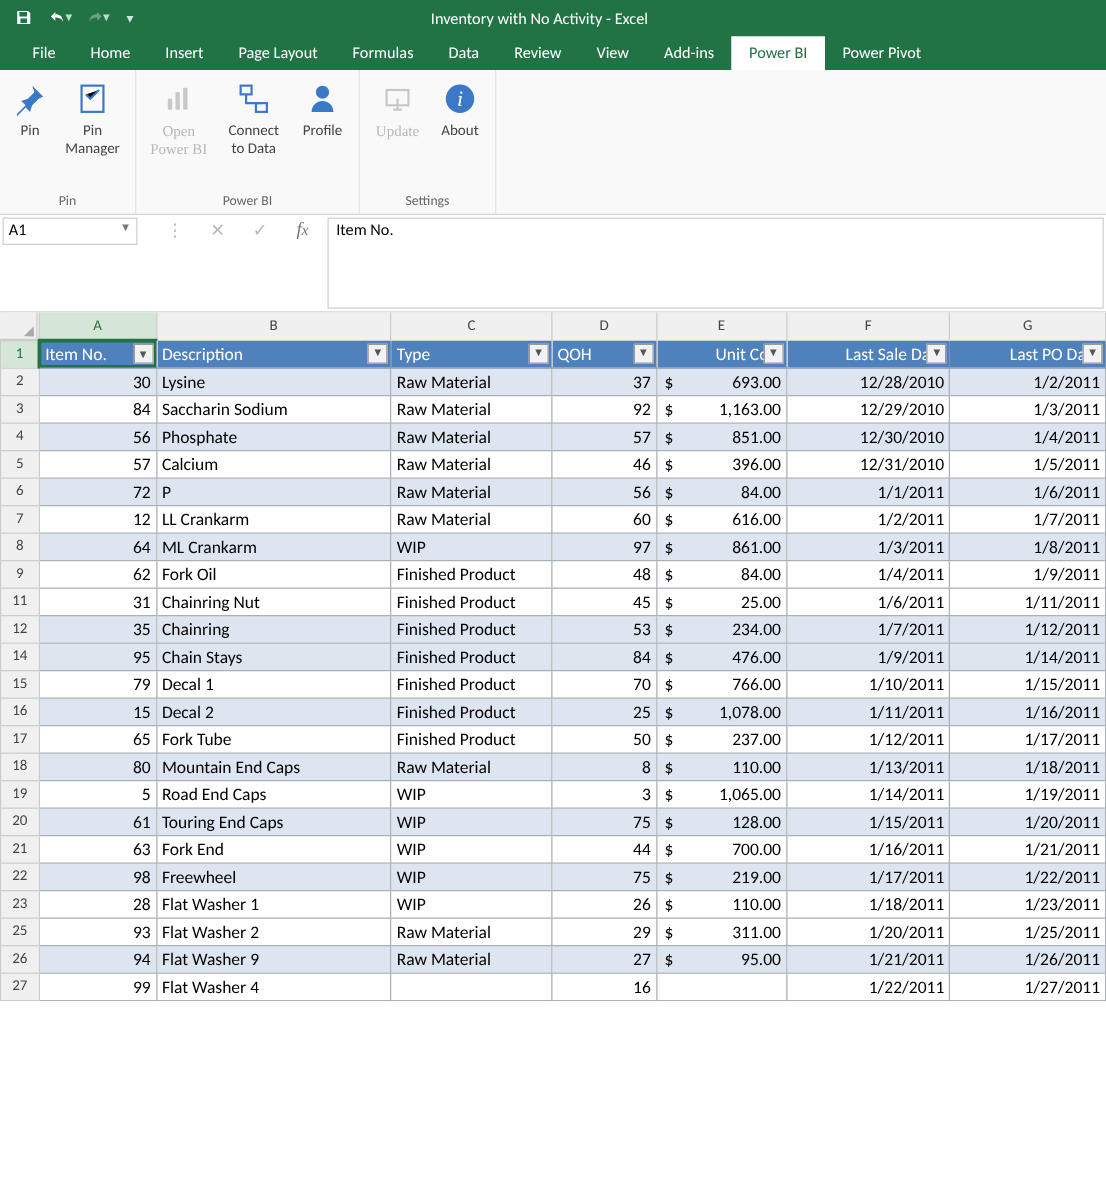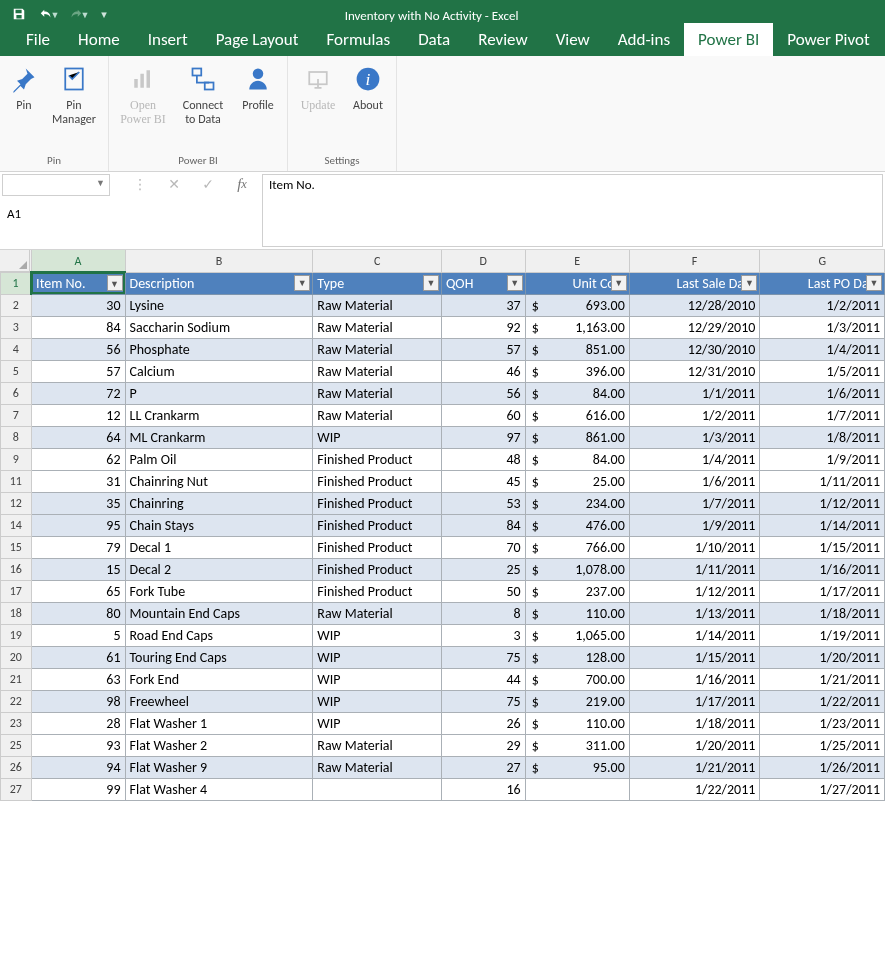--- a/index.html
+++ b/index.html
@@ -9,37 +9,37 @@
   .titlebar { background: #217346; height: 28px; display: flex; align-items: center; color: #fff; }
   .qat { display: flex; align-items: center; padding: 0 6px; gap: 4px; }
   .qat-btn { width: 26px; height: 24px; display: flex; align-items: center; justify-content: center; color: #fff; }
   .qat-btn svg { width: 14px; height: 14px; fill: #fff; }
   .qat-btn.disabled svg { fill: #6aa583; }
   .qat-dd { font-size: 9px; margin-left: -2px; color: #bcdccf; }
   .title-text { flex: 1; text-align: center; font-size: 13px; color: #fff; padding-top: 2px; }
 
   
   .ribbon-tabs { background: #217346; display: flex; align-items: flex-end; height: 28px; padding-left: 12px; }
-  .rtab { color: #fff; padding: 6px 14px 6px; font-size: 17px; cursor: pointer; text-align: center; }
+  .rtab { color: #fff; padding: 6px 14px 6px; font-size: 13px; cursor: pointer; text-align: center; }
   .rtab.active { background: #fff; color: #217346; }
 
   
   .ribbon { background: #f9f9f9; border-bottom: 1px solid #d4d4d4; height: 116px; display: flex; }
   .rgroup { display: flex; flex-direction: column; align-items: center; border-right: 1px solid #e4e4e4; padding: 4px 4px 0; }
   .rgroup-items { display: flex; flex: 1; align-items: flex-start; }
   .rgroup-label { font-size: 11px; color: #666; padding: 2px 0 4px; }
   .rbtn { display: flex; flex-direction: column; align-items: center; justify-content: flex-start; padding: 2px 6px; width: 60px; text-align: center; font-size: 12px; color: #444; line-height: 1.2; }
   .rbtn.disabled { color: #b8b8b8; font-family: Liberation Serif, serif; }
   .rbtn .ricon { width: 32px; height: 34px; display: flex; align-items: center; justify-content: center; margin-bottom: 2px; }
   .rbtn .ricon svg { width: 28px; height: 28px; }
 
   
   .fbar { display: flex; align-items: stretch; height: 78px; border-bottom: 1px solid #d4d4d4; }
   .namebox { width: 108px; border: 1px solid #cfcfcf; margin: 2px 0 2px 2px; display: flex; align-items: flex-start; padding: 2px 4px; font-size: 13px; height: 22px; background:#fff; }
-  .namebox span:first-child { flex:1;margin-top:29px; }
+  .namebox span:first-child { flex:1; }
   .namebox-dd { font-size: 9px; color:#777; }
   .fbtns { display: flex; align-items:flex-start; height: 22px; margin:2px 0 0 18px; gap:10px; }
   .fbtn { width: 24px; height: 20px; display:flex; align-items:center; justify-content:center; color:#b8b8b8; font-size:14px; }
   .fbtn.fx { font-style: italic; font-family: "Times New Roman", serif; color:#777; font-size:15px; }
   .fcontent { flex:1; border:1px solid #cfcfcf; margin:2px 2px 2px 8px; padding:2px 6px; font-size:13px; background:#fff; }
 
   
   .sheet-wrap { position: relative; }
   .selectall { position: absolute; left:0; top:0; width:30px; height:22px; background:#f0f0f0; border:1px solid #ccc; border-top:0; border-left:0; }
   .selectall::after { content:""; position:absolute; right:2px; bottom:2px; border:4px solid transparent; border-right-color:#aaa; border-bottom-color:#aaa; }
@@ -346,21 +346,21 @@
               <span class="cur">$</span>
               <span>861.00</span>
             </div>
           </td>
           <td class="cell num">1/3/2011</td>
           <td class="cell num">1/8/2011</td>
         </tr>
         <tr>
           <td class="rowhdr">9</td>
           <td class="cell num">62</td>
-          <td class="cell">Palm Oil</td>
+          <td class="cell">Fork Oil</td>
           <td class="cell">Finished Product</td>
           <td class="cell num">48</td>
           <td class="cell">
             <div class="dollar">
               <span class="cur">$</span>
               <span>84.00</span>
             </div>
           </td>
           <td class="cell num">1/4/2011</td>
           <td class="cell num">1/9/2011</td>

